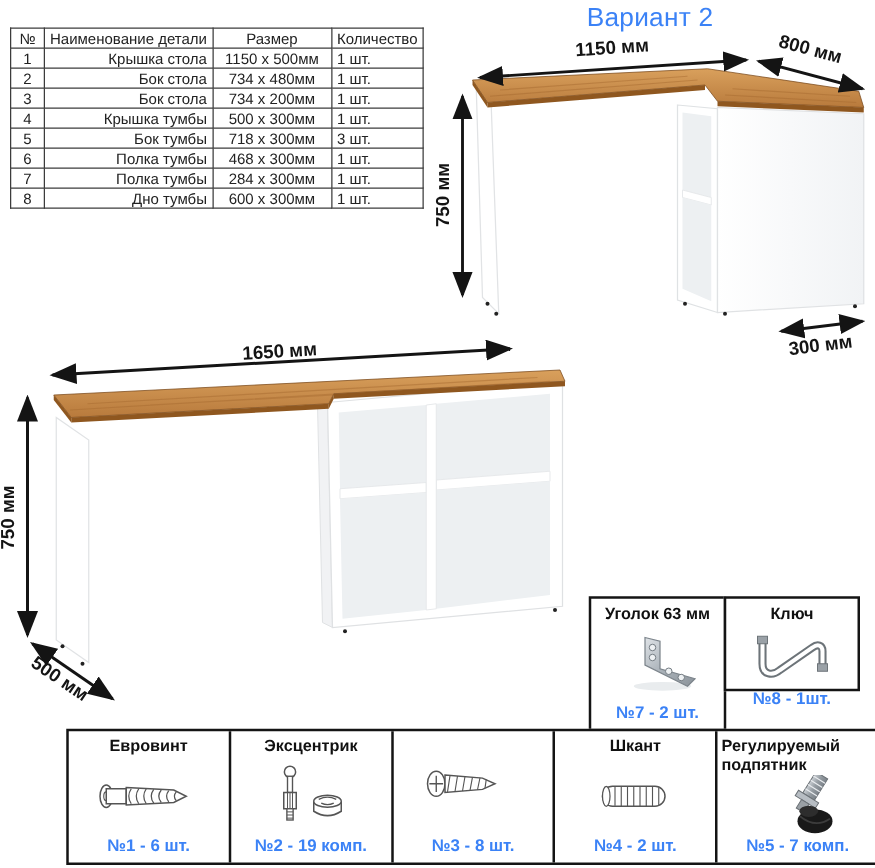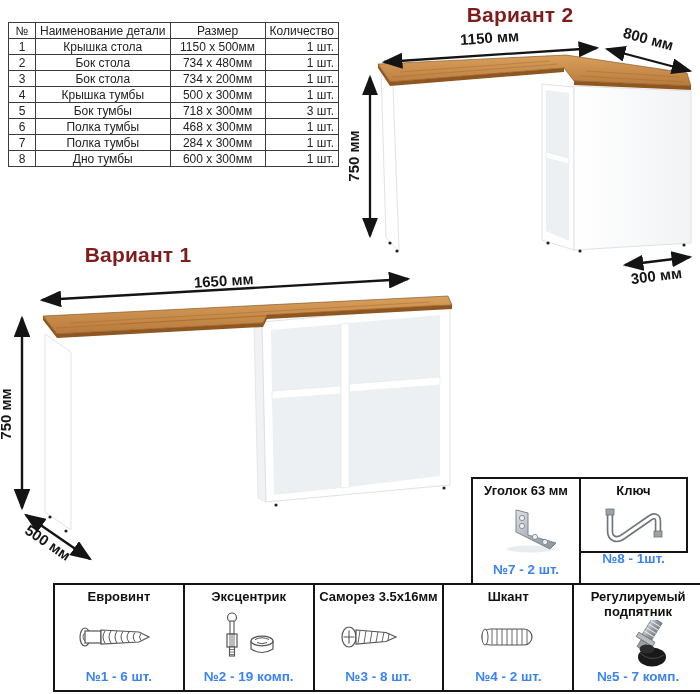--- a/index.html
+++ b/index.html
@@ -6,41 +6,41 @@
   #sheet{position:relative;width:700px;height:694px;background:#ffffff;
          font-family:"Liberation Sans",sans-serif;color:#1e1e1e;overflow:hidden;}
 
   
   #parts-table{position:absolute;left:8px;top:22px;border-collapse:collapse;
                font-size:12px;color:#222;}
   #parts-table td,#parts-table th{border:1px solid #3c3c3c;height:15px;
                padding:0 4px;font-weight:400;white-space:nowrap;}
   #parts-table th{text-align:center;}
   .col-num{width:18px;text-align:center;}
-  .col-name{width:112px;text-align:center;}
+  .col-name{width:112px;text-align:right;}
   .col-size{width:86px;text-align:center;}
-  .col-qty{width:54px;text-align:right;}
+  .col-qty{width:54px;text-align:left;}
 
   
-  .variant-title{position:absolute;font-size:21px;font-weight:700;color:#7f1d1d;
+  .variant-title{position:absolute;font-size:21px;font-weight:400;color:#3b82f6;
                  width:190px;text-align:center;letter-spacing:.2px;}
   #v2-title{left:425px;top:3px;}
   #v1-title{left:48px;top:243px;width:180px;}
 
   .dwg{position:absolute;}
   #v2-svg{left:340px;top:0;}
   #v1-svg{left:0;top:272px;}
 
   svg text.dim{font-family:"Liberation Sans",sans-serif;font-size:15px;
                font-weight:700;fill:#141414;}
 
   
   .hw-box{position:absolute;border:2px solid #141414;background:#fff;
           display:flex;flex-direction:column;align-items:center;box-sizing:border-box;}
-  .hw-label{font-size:13px;font-weight:700;text-align:center;line-height:1.12;
+  .hw-label{font-size:13px;font-weight:700;line-height:1.12;
             padding:5px 3px 0 3px;color:#111;}
   .hw-icon{flex:1;display:flex;align-items:center;justify-content:center;width:100%;}
   .hw-qty{font-size:13.5px;font-weight:700;padding:0 0 6px 0;color:#3b82f6;}
   #hw-box-7{left:471px;top:477px;width:110px;height:108px;}
   #hw-box-8{left:579px;top:477px;width:109px;height:76px;}
   #hw-row{position:absolute;left:37px;top:583px;width:651px;height:109px;
           display:flex;border:2px solid #141414;box-sizing:border-box;background:#fff;margin-left:16px;}
   .hw-cell{flex:1;display:flex;flex-direction:column;align-items:center;
            border-right:2px solid #141414;box-sizing:border-box;}
   .hw-cell:last-child{border-right:none;}
@@ -154,21 +154,20 @@
       <line x1="267" y1="49" x2="350" y2="71" marker-start="url(#ah2)" marker-end="url(#ah2)"></line>
       <line x1="30" y1="77" x2="30" y2="236" marker-start="url(#ah2)" marker-end="url(#ah2)"></line>
       <line x1="285" y1="265" x2="350" y2="257" marker-start="url(#ah2)" marker-end="url(#ah2)"></line>
     </g>
     <text class="dim" text-anchor="middle" transform="translate(150,43) rotate(-4)">1150 мм</text>
     <text class="dim" text-anchor="middle" transform="translate(307,44) rotate(15)">800 мм</text>
     <text class="dim" text-anchor="middle" transform="translate(19,156) rotate(-90)">750 мм</text>
     <text class="dim" text-anchor="middle" transform="translate(317,281) rotate(-7)">300 мм</text>
   </svg>
 
-  <div id="v1-title" class="variant-title">Вариант 1</div>
 
   <svg id="v1-svg" class="dwg" width="470" height="300" viewBox="0 0 470 300">
     <defs>
       <marker id="ah1" markerWidth="9" markerHeight="7" refX="8" refY="3.5" orient="auto-start-reverse">
         <path d="M0,0 L9,3.5 L0,7 Z" fill="#141414"></path>
       </marker>
       <linearGradient id="wood1" x1="0" y1="0" x2="0" y2="1">
         <stop offset="0" stop-color="#d9a05c"></stop>
           <stop offset="1" stop-color="#b87a3c"></stop>
       </linearGradient>
@@ -273,21 +272,20 @@
           <path d="M28.5,38.5 h5 M28.5,41 h5 M28.5,43.5 h5" stroke="#555" stroke-width=".8"></path>
           <path d="M50,30 L50,38 Q61,45 72,38 L72,30" fill="#fff" stroke="#555" stroke-width="1.2"></path>
           <ellipse cx="61" cy="30" rx="11" ry="4.8" fill="#fff" stroke="#555" stroke-width="1.2"></ellipse>
           <path d="M54,28.5 q7,-3.5 14,0 M56,31.5 q5,2.5 10,0" fill="none" stroke="#555" stroke-width="1"></path>
         </svg>
       </div>
       <div class="hw-qty">№2 - 19 комп.</div>
     </div>
 
     <div class="hw-cell">
-      <div class="hw-label">Саморез 3.5x16мм</div>
       <div class="hw-icon">
         <svg width="96" height="42" viewBox="0 0 96 42">
           <ellipse cx="19" cy="21" rx="7" ry="10" fill="#fff" stroke="#555" stroke-width="1.2"></ellipse>
           <path d="M19,14.5 L19,27.5 M13.5,21 L24.5,21" stroke="#555" stroke-width="1.1"></path>
           <path d="M26,14 L56,16.5 L66,21 L56,25.5 L26,28 Z" fill="#fff" stroke="#555" stroke-width="1.2"></path>
           <path d="M30,14.5 L28,27.5 M36,14.8 L34,27.2 M42,15.2 L40,26.8 M48,15.7 L46,26.3 M54,16.2 L52,25.8 M59,17.5 L58,24.5" stroke="#555" stroke-width=".9"></path>
         </svg>
       </div>
       <div class="hw-qty">№3 - 8 шт.</div>
     </div>

